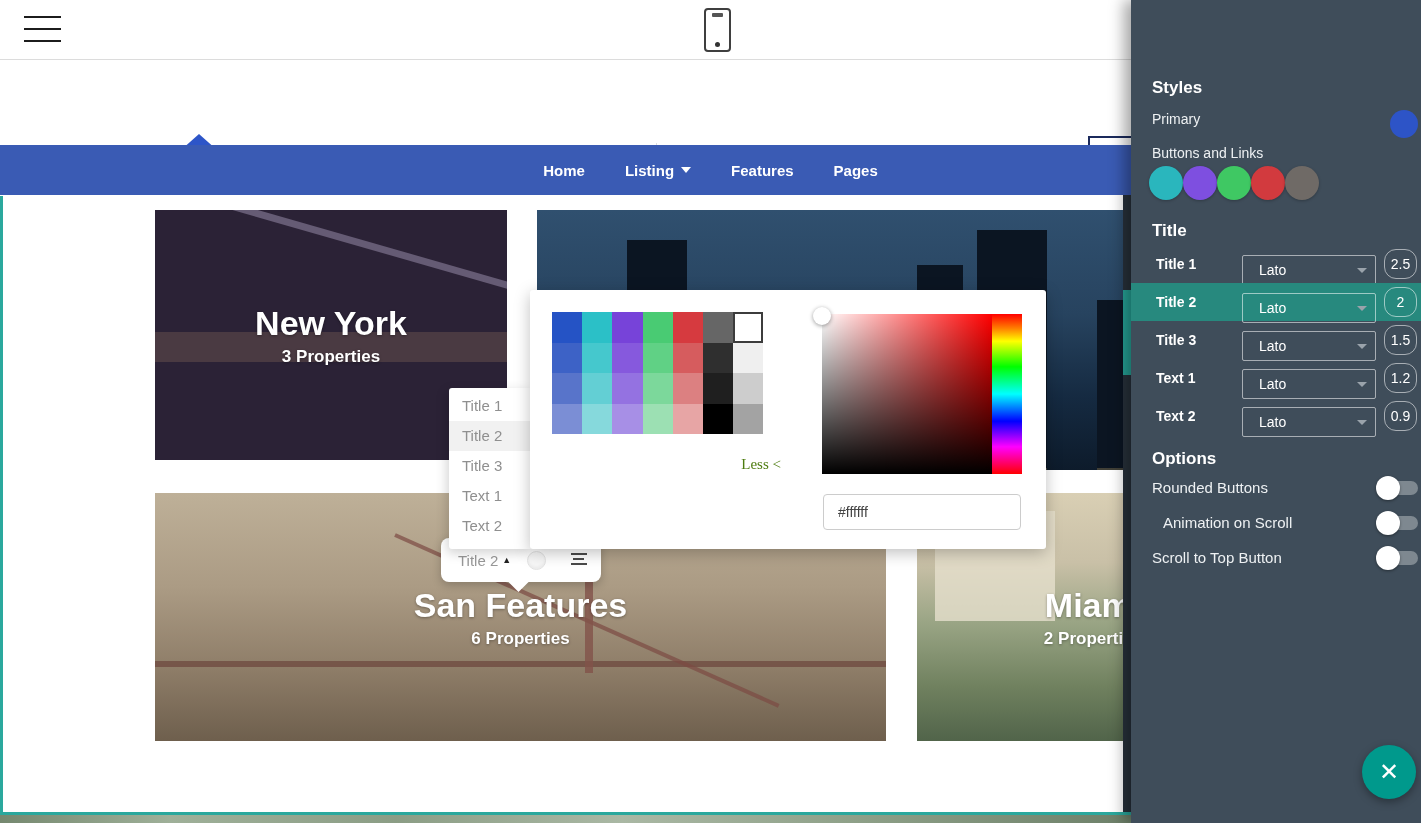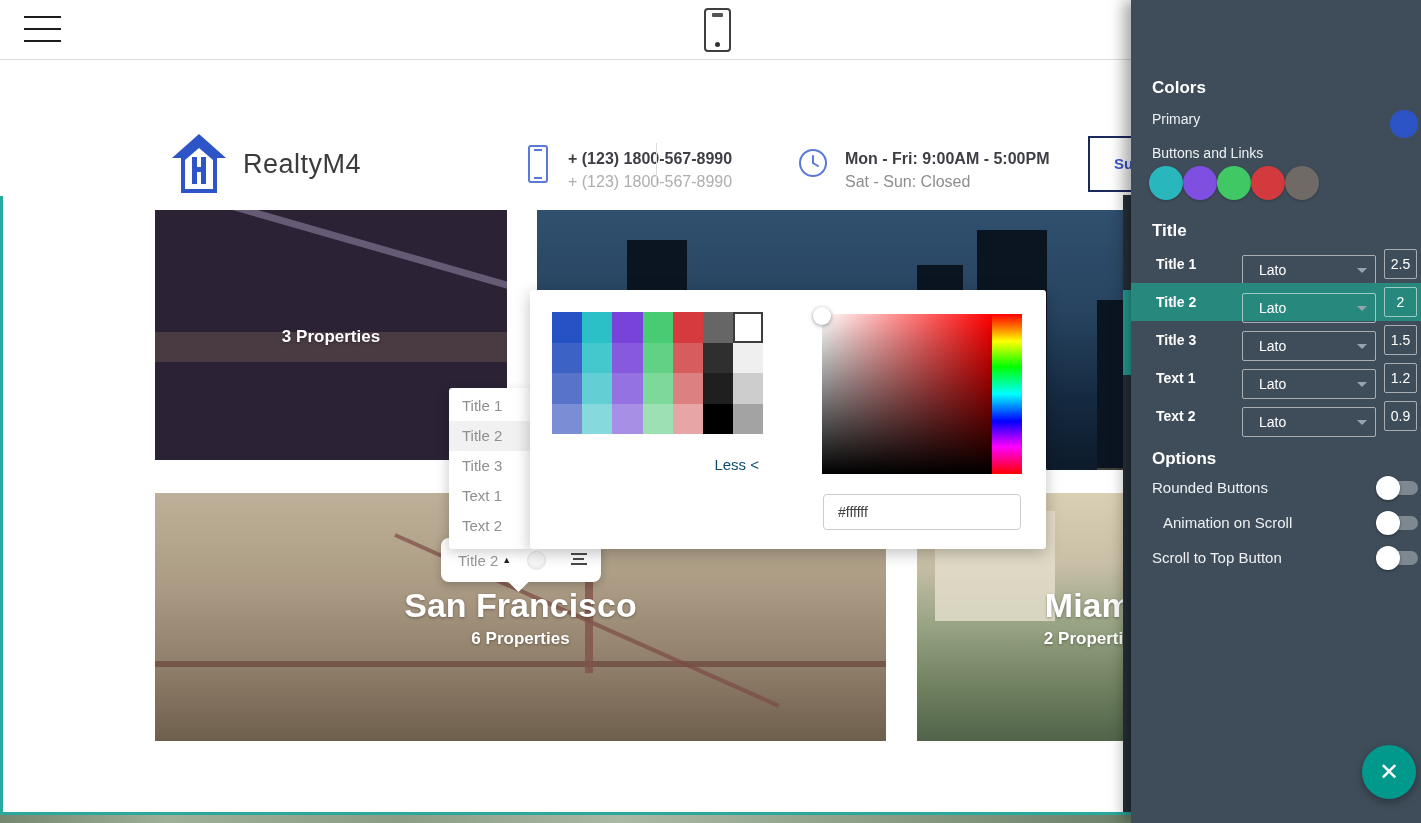--- a/index.html
+++ b/index.html
@@ -68,21 +68,21 @@
   
   .stylemenu{position:absolute;left:449px;top:388px;width:82px;height:161px;background:#fff;border-radius:3px 0 0 3px;box-shadow:-2px 4px 12px rgba(0,0,0,.18);padding-top:3px;z-index:26;}
   .stylemenu .mi{height:30px;line-height:30px;padding-left:13px;font-size:15px;color:#8f8f8f;cursor:pointer;}
   .stylemenu .mi.active{background:#f1f1f1;}
 
   
   .cpopup{position:absolute;left:530px;top:290px;width:516px;height:259px;background:#fff;border-radius:3px;box-shadow:0 4px 16px rgba(0,0,0,.25);z-index:27;}
   .swatches{position:absolute;left:22px;top:22px;display:grid;grid-template-columns:repeat(7,30.2px);grid-auto-rows:30.5px;}
   .sw{cursor:pointer;}
   .sw.sel{outline:2px solid #3c3c3c;outline-offset:-2px;}
-  .lesslink{position:absolute;left:122px;top:166px;width:107px;text-align:right;font-size:15px;color:#0c4a6e;cursor:pointer;}
+  .lesslink{position:absolute;left:144px;top:166px;width:107px;text-align:right;font-size:15px;color:#4d7c0f;cursor:pointer;font-family:Liberation Serif, serif;}
   .satsquare{position:absolute;left:292px;top:24px;width:170px;height:160px;background-color:#f00;background-image:linear-gradient(to top,#000,rgba(0,0,0,0)),linear-gradient(to right,#fff,rgba(255,255,255,0));cursor:crosshair;}
   .sathandle{position:absolute;left:283px;top:17px;width:18px;height:18px;border-radius:50%;background:#fff;box-shadow:0 1px 4px rgba(0,0,0,.4);cursor:pointer;z-index:2;}
   .huestrip{position:absolute;left:462px;top:24px;width:30px;height:160px;cursor:pointer;background:linear-gradient(to bottom,#f00 0%,#ff8000 9%,#ff0 17%,#0f0 33%,#0ff 50%,#00f 67%,#f0f 83%,#f00 100%);}
   .hexinput{position:absolute;left:293px;top:204px;width:198px;height:36px;border:1px solid #ccc;border-radius:4px;font-size:14px;color:#444;padding-left:14px;outline:none;}
 
   
   .texttoolbar{position:absolute;left:441px;top:538px;width:160px;height:44px;background:#fff;border-radius:8px;box-shadow:0 3px 10px rgba(0,0,0,.22);z-index:25;display:flex;align-items:center;padding-left:17px;}
   .texttoolbar:after{content:"";position:absolute;left:70px;bottom:-7px;width:15px;height:15px;background:#fff;transform:rotate(45deg);}
   .tt-label{font-size:15px;color:#979797;cursor:pointer;}
   .tt-caret{font-size:9px;color:#222;margin-left:4px;cursor:pointer;}
@@ -97,21 +97,21 @@
   .panel-title{position:absolute;left:21px;top:0;line-height:58px;color:#fff;font-size:17px;}
   .sec-title{position:absolute;left:21px;color:#fff;font-size:17px;font-weight:700;}
   .plabel{position:absolute;left:21px;color:#eef1f3;font-size:14px;}
   .primary-circle{position:absolute;left:259px;top:110px;width:28px;height:28px;border-radius:50%;cursor:pointer;}
   .bl-circles{position:absolute;left:18px;top:166px;display:flex;}
   .bl-circles span{width:34px;height:34px;border-radius:50%;margin-right:0px;cursor:pointer;box-shadow:0 1px 3px rgba(0,0,0,.25);}
   .fontrow{position:absolute;left:0;width:290px;height:38px;}
   .fontrow .flabel{position:absolute;left:25px;top:0;line-height:38px;color:#fff;font-size:14px;font-weight:600;}
   .fontrow .fselect{position:absolute;left:111px;top:10px;width:134px;height:30px;border:1px solid rgba(255,255,255,.55);border-radius:2px;color:#fff;font-size:14px;line-height:28px;padding-left:16px;cursor:pointer;}
   .fontrow .fselect .sel-caret{position:absolute;right:8px;top:12px;width:0;height:0;border-left:5px solid transparent;border-right:5px solid transparent;border-top:5px solid #9aa3ab;}
-  .fontrow .fsize{position:absolute;left:253px;top:4px;width:33px;height:30px;border:1px solid rgba(255,255,255,.55);border-radius:2px;color:#fff;font-size:14px;line-height:28px;text-align:center;cursor:text;}
+  .fontrow .fsize{position:absolute;left:253px;top:4px;width:33px;height:30px;border:1px solid rgba(255,255,255,.55);border-radius:12px;color:#fff;font-size:14px;line-height:28px;text-align:center;cursor:text;}
   .optrow-label{position:absolute;left:21px;color:#eef1f3;font-size:15px;}
   .toggle{position:absolute;left:245px;width:42px;height:24px;cursor:pointer;}
   .toggle .track{position:absolute;right:0;top:5px;width:40px;height:14px;border-radius:7px;background:#7e8890;}
   .toggle .knob{position:absolute;left:0;top:0;width:24px;height:24px;border-radius:50%;background:#fff;box-shadow:0 1px 3px rgba(0,0,0,.4);}
   .fab{position:absolute;left:231px;top:745px;width:54px;height:54px;border-radius:50%;display:flex;align-items:center;justify-content:center;box-shadow:0 3px 8px rgba(0,0,0,.35);cursor:pointer;}
   .fab .x{color:#fff;font-size:24px;font-weight:400;line-height:1;}
 </style>
 </head>
 <body>
 
@@ -154,27 +154,43 @@
         <circle cx="15" cy="15" r="13" stroke="#5b79d6" stroke-width="2" fill="none"></circle>
         <path d="M15 8 L15 15 L20 18" stroke="#5b79d6" stroke-width="2" fill="none" stroke-linecap="round"></path>
       </svg>
       <div class="hourstext">
         <div class="l1">Mon - Fri: 9:00AM - 5:00PM</div>
         <div class="l2">Sat - Sun: Closed</div>
       </div>
       <div class="btn-submit">Su</div>
     </div>
 
+    <div class="nav" style="background: rgb(58, 91, 180);">
+      <div class="item">
+          <span>Home</span>
+        </div>
+      <div class="item">
+          <span>Listing</span>
+          <span class="caret-down"></span>
+        </div>
+      <div class="item">
+          <span>Features</span>
+        </div>
+      <div class="item">
+          <span>Pages</span>
+        </div>
+    </div>
 
     <div class="card card-ny">
       <div class="photo">
           <div class="band"></div>
           <div class="bridge"></div>
         </div>
       <div class="overlay">
+        <div class="city">New York</div>
         <div class="props">3 Properties</div>
       </div>
     </div>
 
     <div class="card card-c2">
       <div class="photo">
         <div class="tower" style="left:90px;top:30px;width:60px;height:230px;"></div>
         <div class="tower" style="left:380px;top:55px;width:46px;height:205px;"></div>
         <div class="tower" style="left:440px;top:20px;width:70px;height:240px;"></div>
         <div class="tower" style="left:560px;top:90px;width:55px;height:170px;"></div>
@@ -182,21 +198,21 @@
       </div>
     </div>
 
     <div class="card card-sf">
       <div class="photo">
           <div class="deck"></div>
           <div class="cable1"></div>
           <div class="cable2"></div>
         </div>
       <div class="overlay">
-        <div class="city">San Francisco</div>
+        <div class="city">San Features</div>
         <div class="props">6 Properties</div>
       </div>
     </div>
 
     <div class="card card-miami">
       <div class="photo">
           <div class="bldg"></div>
         </div>
       <div class="overlay">
         <div class="city">Miami</div>
@@ -264,21 +280,21 @@
           <i></i>
           <i></i>
           <i></i>
         </span>
     </div>
 
   </div>
 
   <aside class="panel">
 
-    <div class="sec-title" style="top:78px;">Colors</div>
+    <div class="sec-title" style="top:78px;">Styles</div>
     <div class="plabel" style="top:111px;">Primary</div>
     <div class="primary-circle" style="background: rgb(45, 84, 199);"></div>
     <div class="plabel" style="top:145px;">Buttons and Links</div>
     <div class="bl-circles">
       <span style="background: rgb(42, 182, 189);"></span>
       <span style="background: rgb(126, 79, 224);"></span>
       <span style="background: rgb(63, 200, 99);"></span>
       <span style="background: rgb(210, 58, 62);"></span>
       <span style="background: rgb(111, 106, 102);"></span>
     </div>

